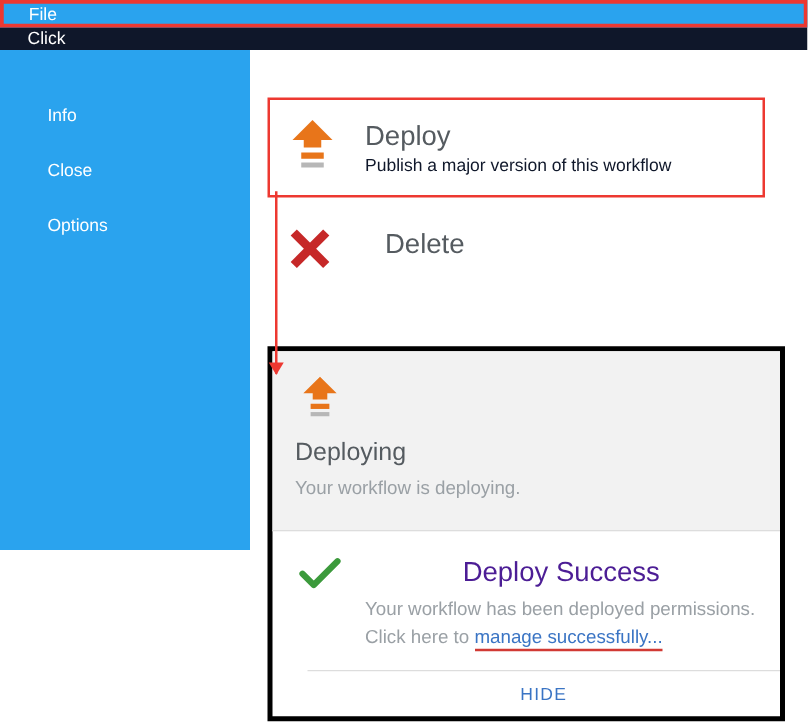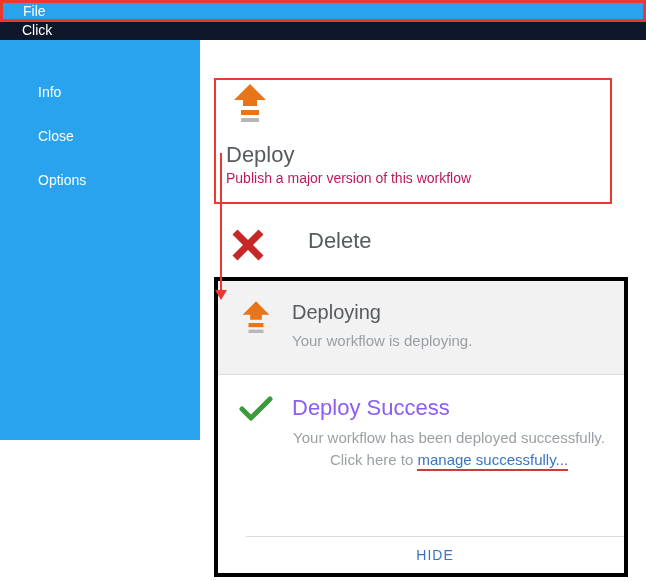--- a/index.html
+++ b/index.html
@@ -57,82 +57,82 @@
   }
   .action-row {
     display: flex;
     align-items: flex-start;
     padding: 18px 16px 18px 12px;
     gap: 18px;
   }
   .action-row.highlight {
     border: 2px solid #ed3831;
     margin: 38px 34px 0 14px;
-    padding: 4px 14px 16px 10px;
-    flex-direction: column;
+    padding: 16px 14px 16px 10px;
   }
   .action-row.plain {
     margin: 8px 34px 0 14px;
     padding: 16px 14px 16px 10px;
     gap: 36px;
   }
   .action-icon {
     width: 48px;
     display: flex;
     justify-content: center;
     flex-shrink: 0;
   }
   .action-text .title {
     font-size: 22px;
     color: #555b60;
   }
   .action-text .sub {
     font-size: 14px;
-    color: #be185d;
+    color: #0f172a;
     margin-top: 2px;
   }
   .status-panel {
     position: absolute;
     left: 14px;
     top: 237px;
     width: 414px;
     height: 300px;
     border: 4px solid #000;
     background: #fff;
   }
   .status-block {
     padding: 20px 18px 22px 18px;
     display: flex;
     gap: 16px;
     align-items: flex-start;
   }
   .status-block.top {
     background: #f2f2f2;
     border-bottom: 1px solid #ddd;
+    flex-direction: column;
   }
   .status-icon {
     width: 40px;
     display: flex;
     justify-content: center;
     flex-shrink: 0;
   }
   .status-text .title {
     font-size: 20px;
     color: #555b60;
   }
   .status-text .title.success {
-    color: #8b5cf6;
+    color: #4c1d95;
     font-size: 22px;
+    text-align: center;
   }
   .status-text .sub {
     font-size: 15px;
     color: #9aa0a5;
     margin-top: 6px;
     line-height: 1.45;
-    text-align: center;
   }
   .link {
     color: #3a74c4;
     border-bottom: 2px solid #d13a34;
     padding-bottom: 1px;
     cursor: pointer;
   }
   .hide-bar {
     border-top: 1px solid #ddd;
     text-align: center;
@@ -240,21 +240,21 @@
 
     <div class="status-block">
       <div class="status-icon">
         <svg width="34" height="28" viewBox="0 0 34 28">
           <polyline points="3,14 12,23 31,4" fill="none" stroke="#3c9a3c" stroke-width="5" stroke-linecap="round" stroke-linejoin="round"></polyline>
         </svg>
       </div>
       <div class="status-text">
         <div class="title success">Deploy Success</div>
         <div class="sub">
-          <span>Your workflow has been deployed successfully. Click here to </span><span class="link">manage successfully...</span>
+          <span>Your workflow has been deployed permissions. Click here to </span><span class="link">manage successfully...</span>
         </div>
       </div>
     </div>
 
     <div class="hide-bar">
       <span>HIDE</span>
     </div>
   </div>
 
 </div>

